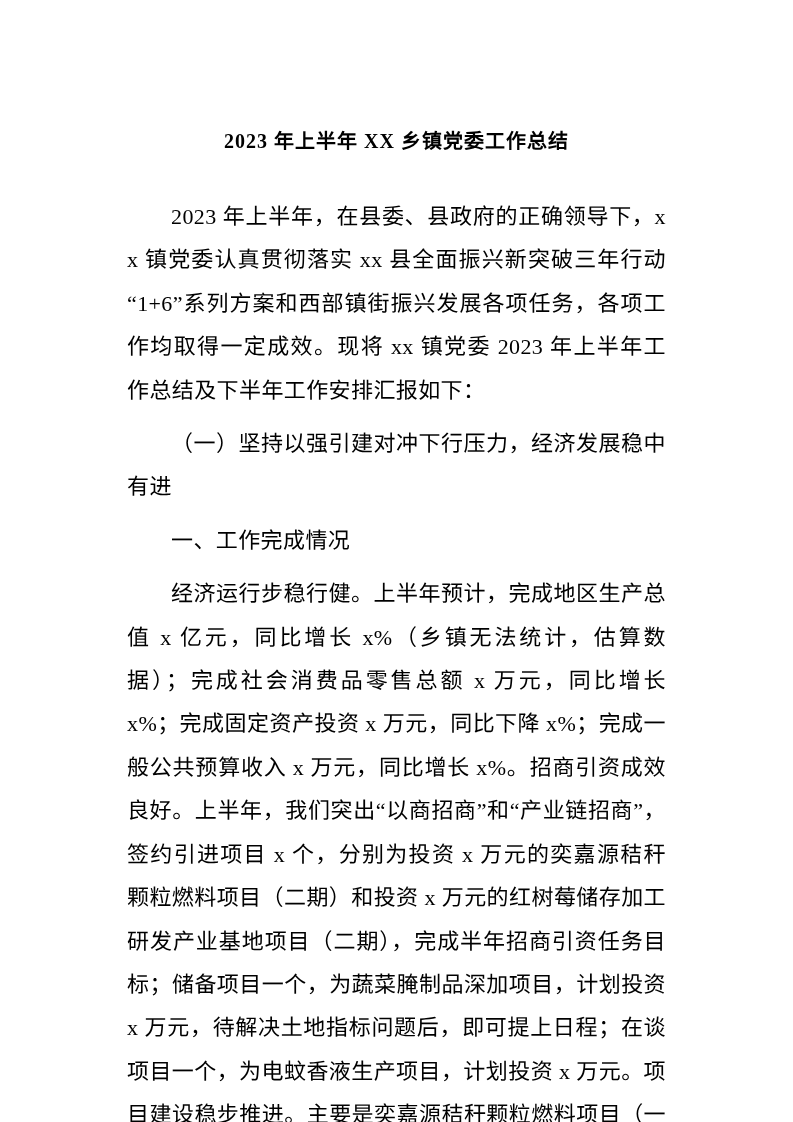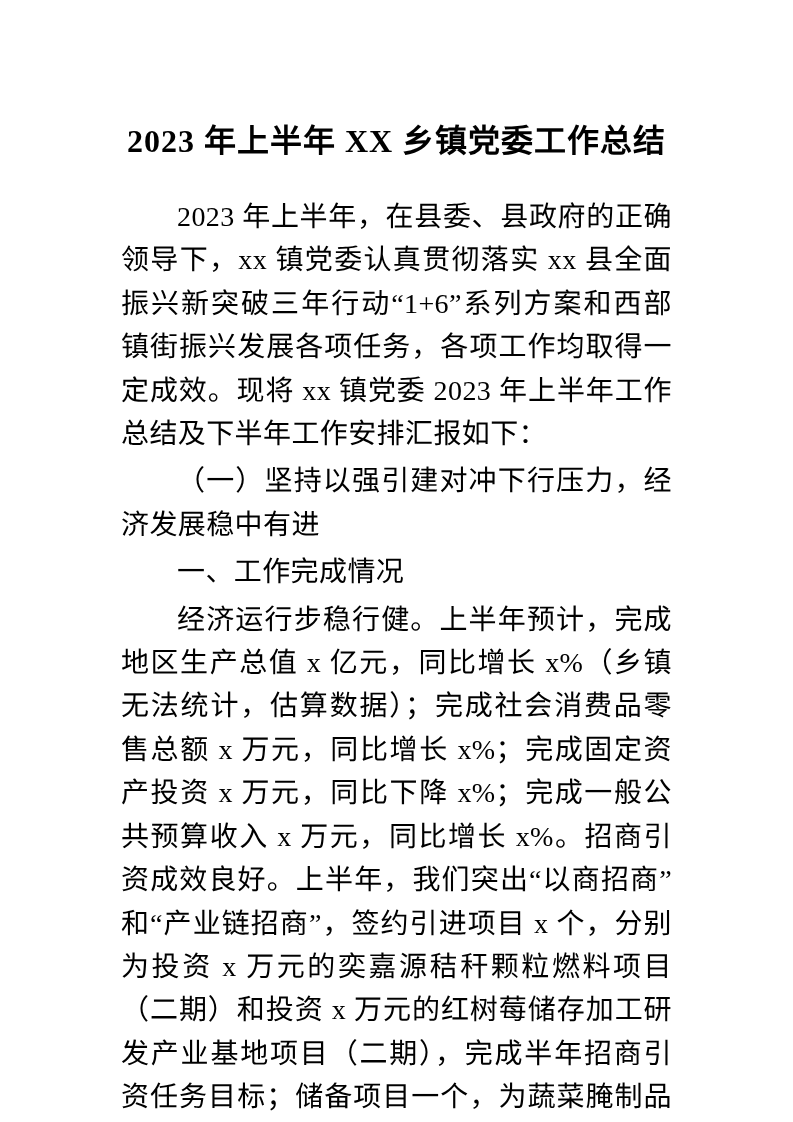--- a/index.html
+++ b/index.html
@@ -16,33 +16,33 @@
     box-sizing: border-box;
     padding: 121px 117px 0 117px;
     overflow: hidden;
     color: #000000;
     font-family: "Liberation Serif", "DejaVu Serif", serif;
   }
   .doc-title {
     margin: 0;
     padding: 0;
     text-align: center;
-    font-size: 32px;
+    font-size: 20px;
     font-weight: 700;
     line-height: 41px;
     letter-spacing: 1px;
     white-space: nowrap;
   }
   .doc-body {
     margin-top: 33px;
   }
   .para {
-    margin: 4px;
+    margin: 10px;
     padding: 0;
-    font-size: 28px;
+    font-size: 22px;
     line-height: 43.4px;
     text-align: justify;
     text-justify: inter-ideograph;
     text-indent: 2em;
     letter-spacing: 0.4px;
     word-break: break-all;
   }
 </style>
 </head>
 <body>

